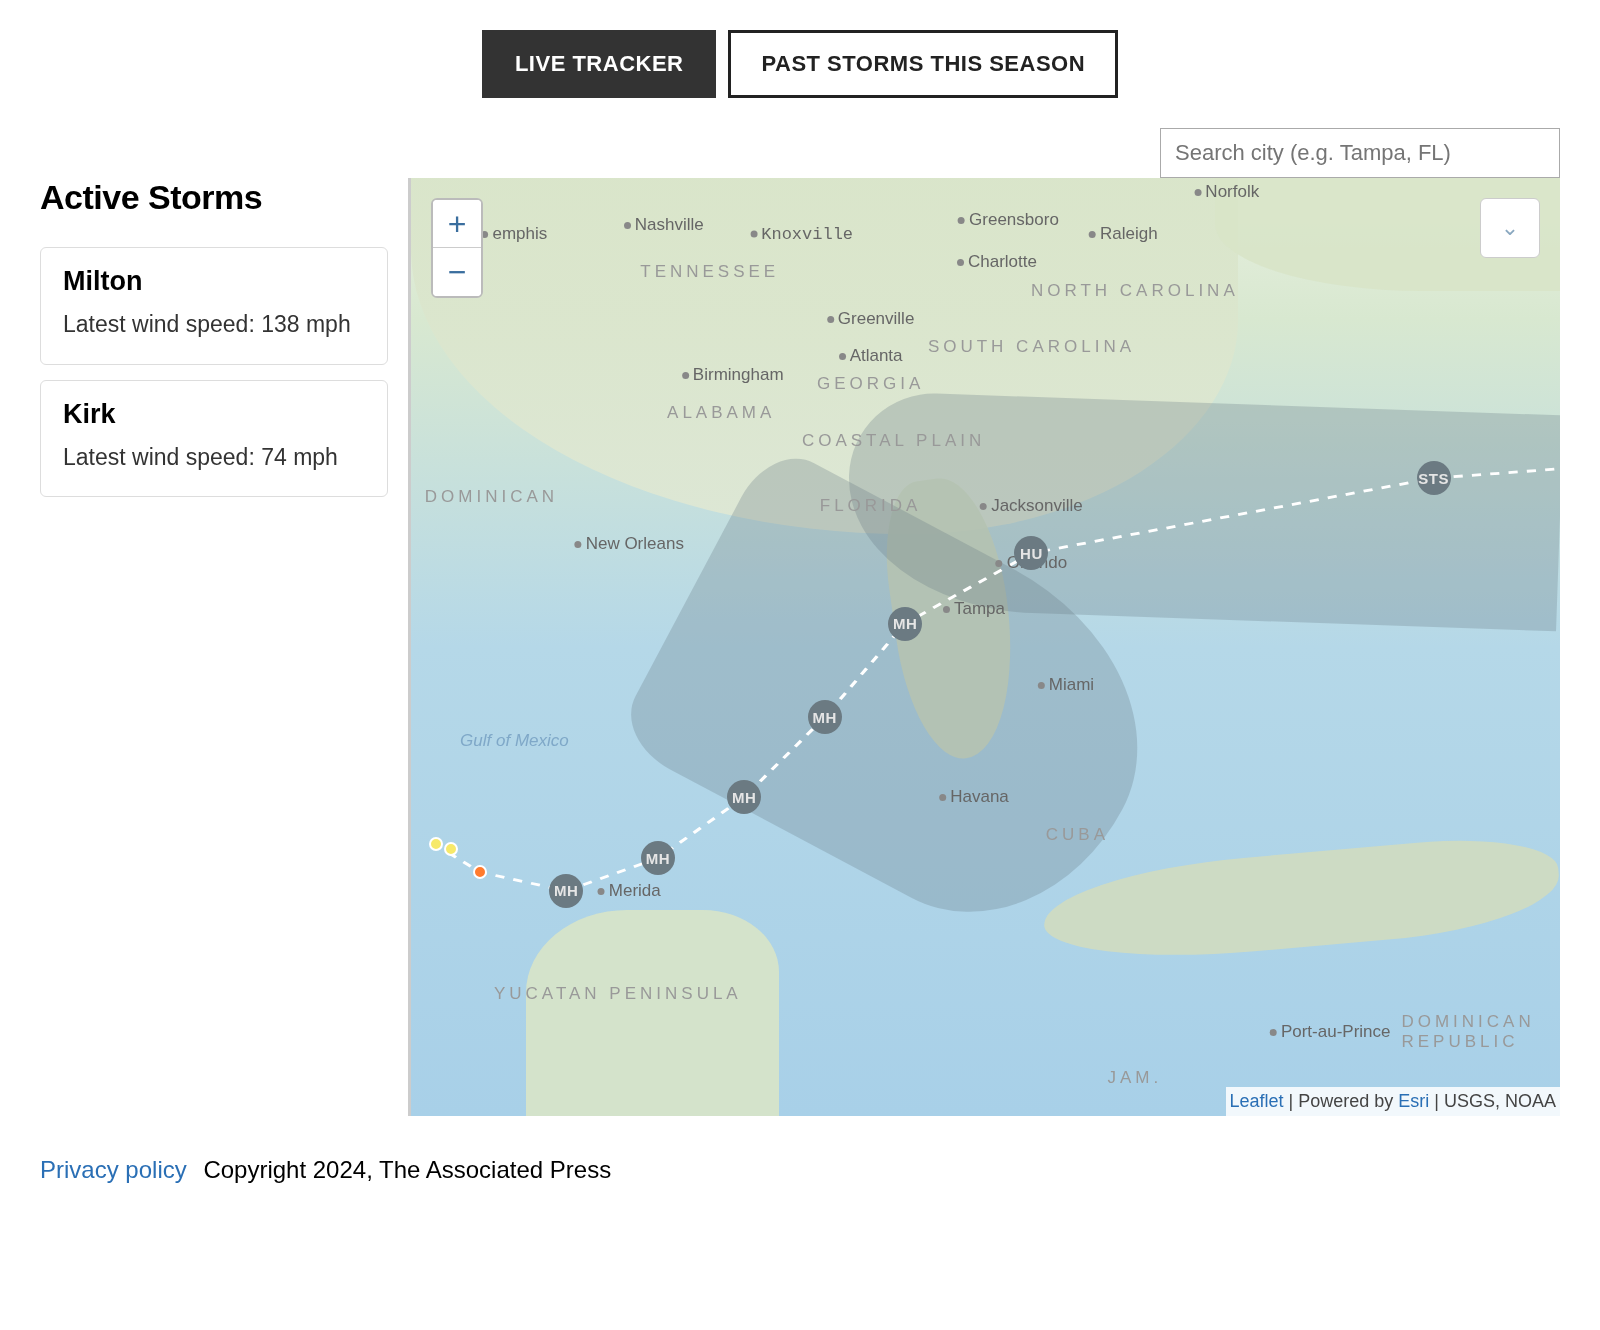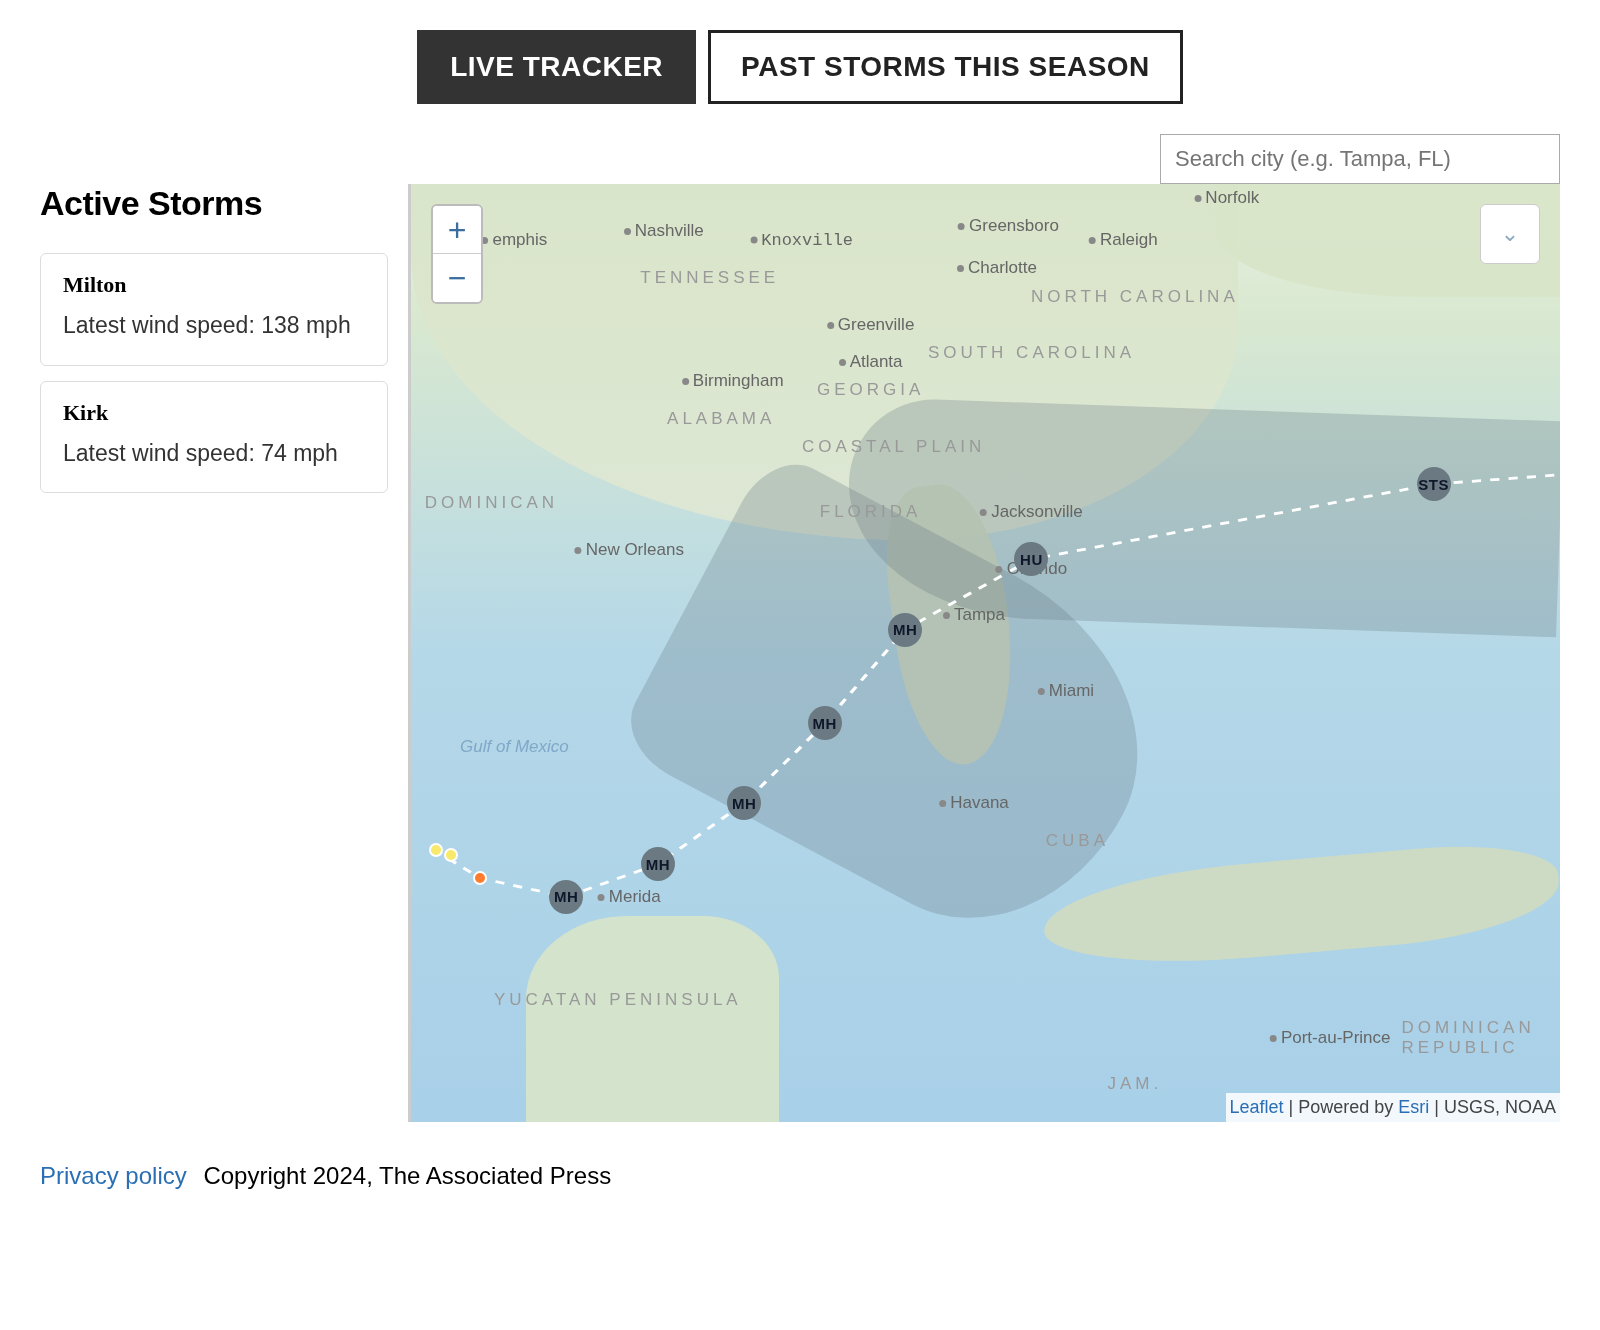--- a/index.html
+++ b/index.html
@@ -10,21 +10,21 @@
       padding: 30px 40px 40px;
     }
     .tabs {
       display: flex;
       justify-content: center;
       gap: 12px;
       margin-bottom: 80px;
     }
     .tab {
       padding: 18px 30px;
-      font-size: 28px;
+      font-size: 22px;
       font-weight: 700;
       letter-spacing: 0.5px;
       border: 3px solid #222;
       background: #fff;
       color: #222;
       cursor: pointer;
       font-family: inherit;
     }
     .tab.active {
       background: #333;
@@ -48,24 +48,23 @@
       letter-spacing: -0.5px;
     }
     .storm-card {
       border: 1px solid #ddd;
       border-radius: 6px;
       padding: 18px 22px 22px;
       margin-bottom: 15px;
       cursor: pointer;
     }
     .storm-card h3 {
-      font-size: 22px;
+      font-size: 27px;
       font-weight: 700;
       margin-bottom: 10px;
-      font-family: Liberation Serif, serif;
     }
     .storm-card p {
       font-size: 23px;
       color: #333;
       line-height: 1.5;
     }
     .map-wrap {
       flex: 1;
       position: relative;
       margin-top: -50px;
@@ -167,21 +166,21 @@
     }
     .cone.c1 { top:24%; right:0; width:62%; height:23%; border-radius:90px 0 0 200px / 90px 0 0 140px; transform:rotate(2deg);}
     .cone.c2 { top:38%; left:22%; width:42%; height:36%; border-radius:60px 260px 180px 80px / 80px 200px 220px 60px; transform:rotate(28deg);}
     .track { position:absolute; z-index:6; pointer-events:none; width:100%; height:100%; }
     .marker {
       position: absolute;
       width: 34px;
       height: 34px;
       border-radius: 50%;
       background: #6b7a82;
-      color: #0f172a;
+      color: #e5e5e5;
       font-size: 15px;
       font-weight: 700;
       display: flex;
       align-items: center;
       justify-content: center;
       transform: translate(-50%,-50%);
       z-index: 8;
       letter-spacing:0.5px;
     }
     .marker.small { width:14px; height:14px; background:#ff7b2e; border:2px solid #fff; }

